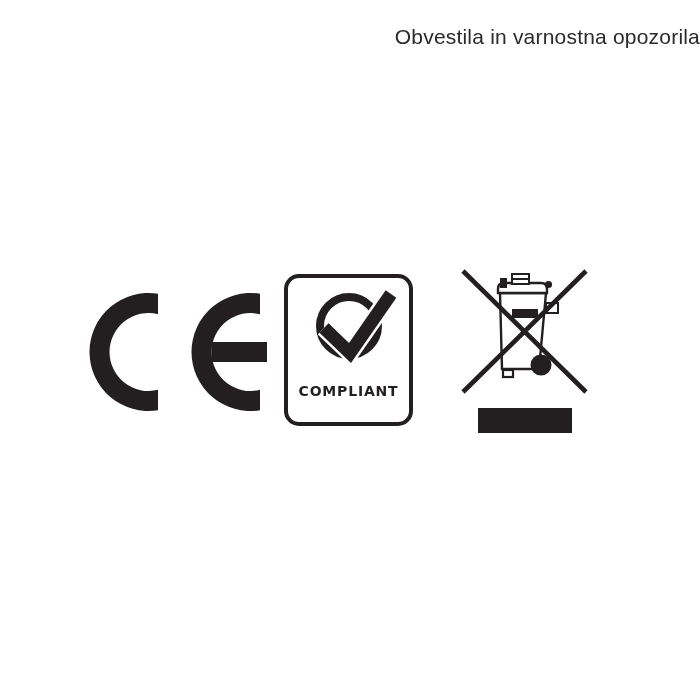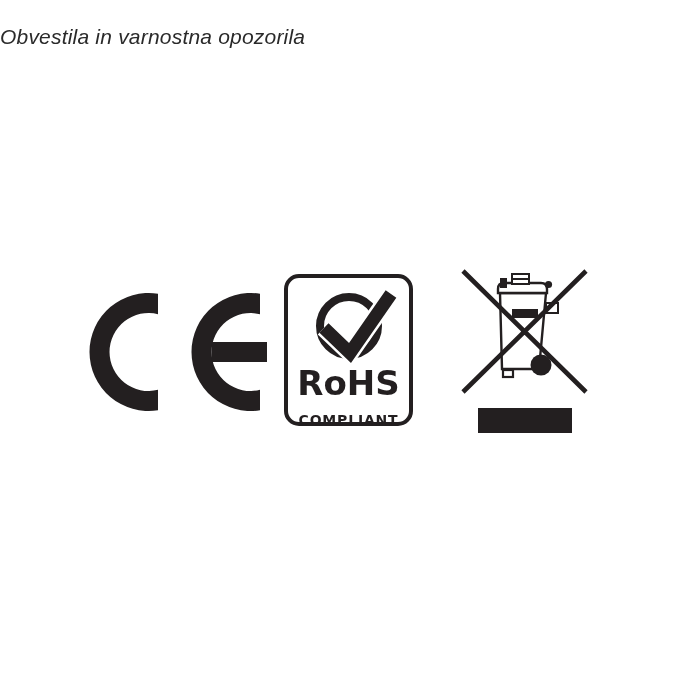--- a/index.html
+++ b/index.html
@@ -4,24 +4,24 @@
 <title>Obvestila in varnostna opozorila</title>
 <style>
   html,body { margin:0; padding:0; }
   body { background:#fff; font-family:"Liberation Sans", sans-serif; }
   .stage {
     position:relative; width:700px; height:700px; margin:0 auto;
     background:var(--c-background,#fff); overflow:hidden;
   }
   .page-title {
     position:absolute; top:25px; left:0; width:100%;
-    text-align:left;
+    text-align:right;
     font-family:"Liberation Sans", sans-serif;
     font-size:21px; font-weight:400; line-height:24px;
-    color:var(--c-title,#2a2a2a); letter-spacing:0.2px;font-style:italic;
+    color:var(--c-title,#2a2a2a); letter-spacing:0.2px;
   }
   .ce-mark {
     position:absolute; left:89px; top:293px; width:180px; height:118px;
     color:var(--c-mark,#231f20); display:block;
   }
   .rohs-badge {
     position:absolute; left:284px; top:274px; width:129px; height:152px;
     box-sizing:border-box;
     border:4px solid var(--c-mark,#231f20); border-radius:15px;
     color:var(--c-mark,#231f20);
@@ -58,21 +58,20 @@
       <path fill="currentColor" d="M171 0.77 A59 59 0 1 0 171 117.23 L171 96.83 A39 39 0 1 1 171 21.17 Z"></path>
       <rect fill="currentColor" x="122.5" y="49" width="55.5" height="20"></rect>
     </svg>
 
     <div class="rohs-badge">
       <svg class="rohs-check" viewBox="0 0 121 90" aria-hidden="true">
         <circle cx="61" cy="48" r="29" fill="none" stroke="currentColor" stroke-width="8"></circle>
         <path d="M36 50 L62 75 L103 16" fill="none" stroke="#ffffff" stroke-width="18" stroke-miterlimit="10"></path>
         <path d="M36 50 L62 75 L103 16" fill="none" stroke="currentColor" stroke-width="13" stroke-miterlimit="10"></path>
       </svg>
-      <div class="rohs-title">RoHS</div>
       <div class="rohs-sub">COMPLIANT</div>
     </div>
 
     <svg class="weee-mark" viewBox="0 0 132 175" aria-hidden="true">
       <path d="M42 31 L88 31 L81 107 L44 107 Z" fill="#ffffff" stroke="currentColor" stroke-width="2.4"></path>
       <path d="M40 31 L40 27 Q40 21 46 21 L83 21 Q89 21 89 27 L89 31 Z" fill="#ffffff" stroke="currentColor" stroke-width="2.4"></path>
       <rect x="54" y="12" width="17" height="10" fill="#ffffff" stroke="currentColor" stroke-width="2"></rect>
       <line x1="54" y1="17" x2="71" y2="17" stroke="currentColor" stroke-width="2"></line>
       <rect x="42" y="16" width="7" height="10" fill="currentColor"></rect>
       <circle cx="90.5" cy="22.5" r="3.6" fill="currentColor"></circle>

